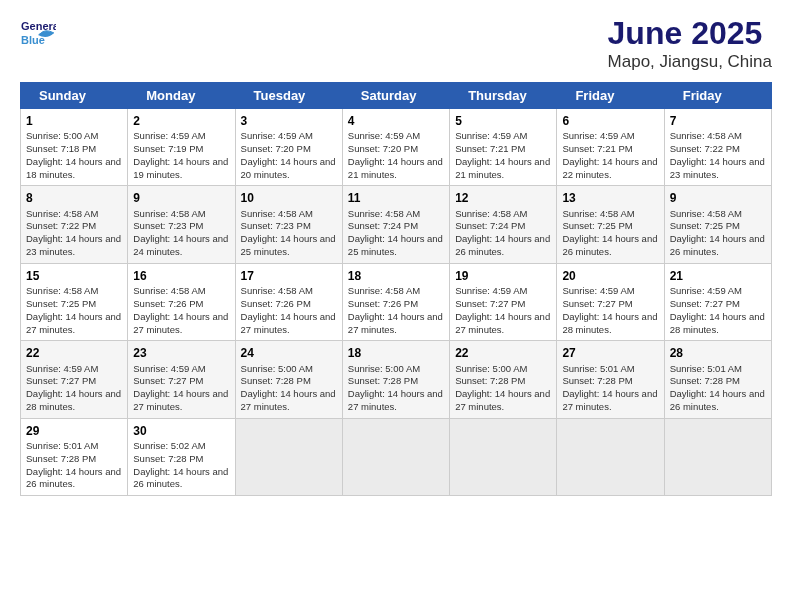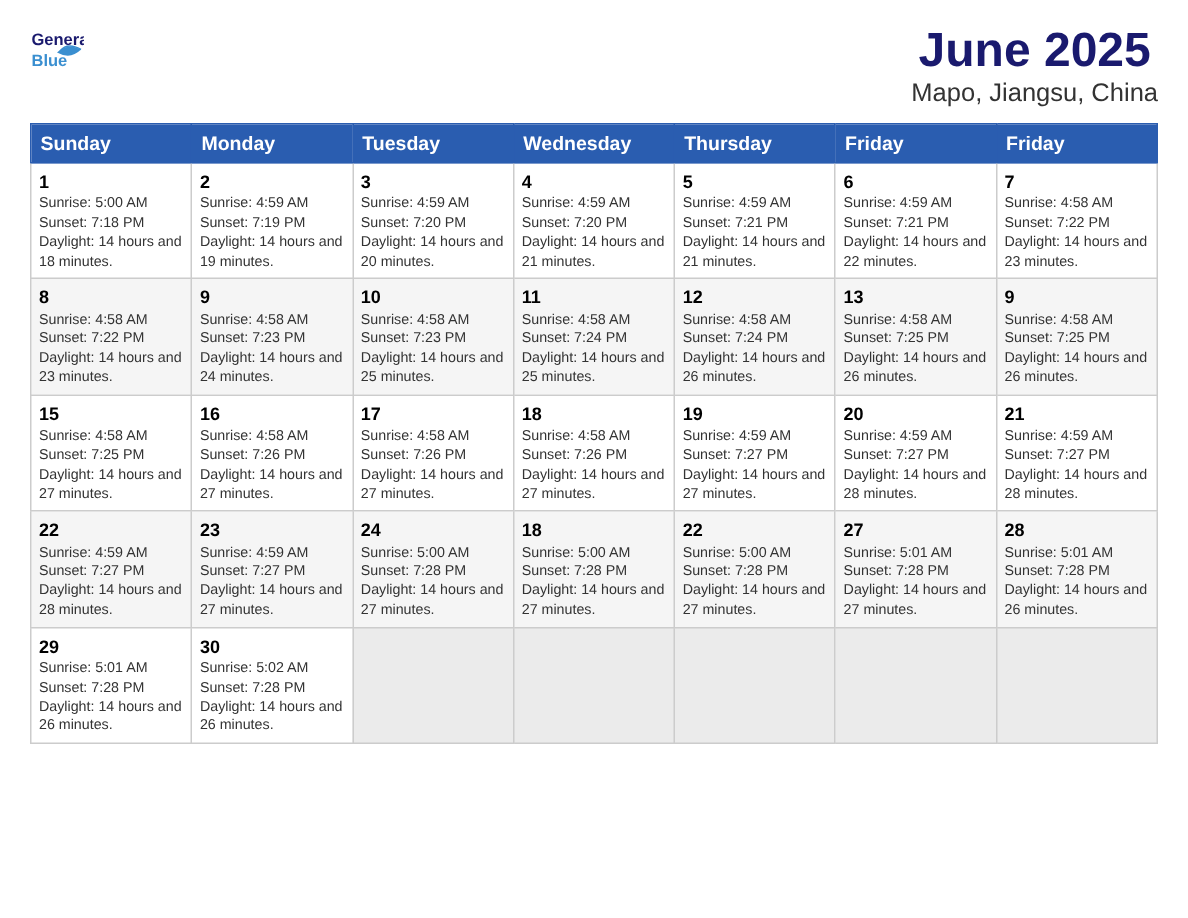--- a/index.html
+++ b/index.html
@@ -20,41 +20,41 @@
       display: flex;
       justify-content: space-between;
       align-items: flex-start;
       margin-bottom: 10px;
     }
     .logo {
       display: flex;
       align-items: center;
     }
     .title-block {
-      text-align: center;
+      text-align: left;
     }
     .calendar-title {
       font-size: 32px;
       font-weight: bold;
       color: #1a1a6e;
     }
     .calendar-subtitle {
       font-size: 17px;
       color: #333;
     }
     .calendar {
       width: 100%;
       border-collapse: collapse;
       table-layout: fixed;
     }
     .calendar th {
       background: #2a5db0;
       color: #fff;
       text-align: left;
-      padding: 5px 6px;
+      padding: 5px 18px;
       font-size: 13px;
       font-weight: bold;
       border: 1px solid #2a5db0;
     }
     .calendar td {
       border: 1px solid #ccc;
       vertical-align: top;
       padding: 4px 5px;
       font-size: 9.5px;
       color: #333;
@@ -98,21 +98,21 @@
       <div class="calendar-subtitle">Mapo, Jiangsu, China</div>
     </div>
   </div>
 
   <table class="calendar">
     <thead>
       <tr>
         <th>Sunday</th>
         <th>Monday</th>
         <th>Tuesday</th>
-        <th>Wednesday</th>
+        <th>Saturday</th>
         <th>Thursday</th>
         <th>Friday</th>
         <th>Friday</th>
       </tr>
     </thead>
     <tbody id="calendar-body">
     <tr>
           <td>
         <span class="day-number">1</span>
         <span>Sunrise: 5:00 AM</span><br>

